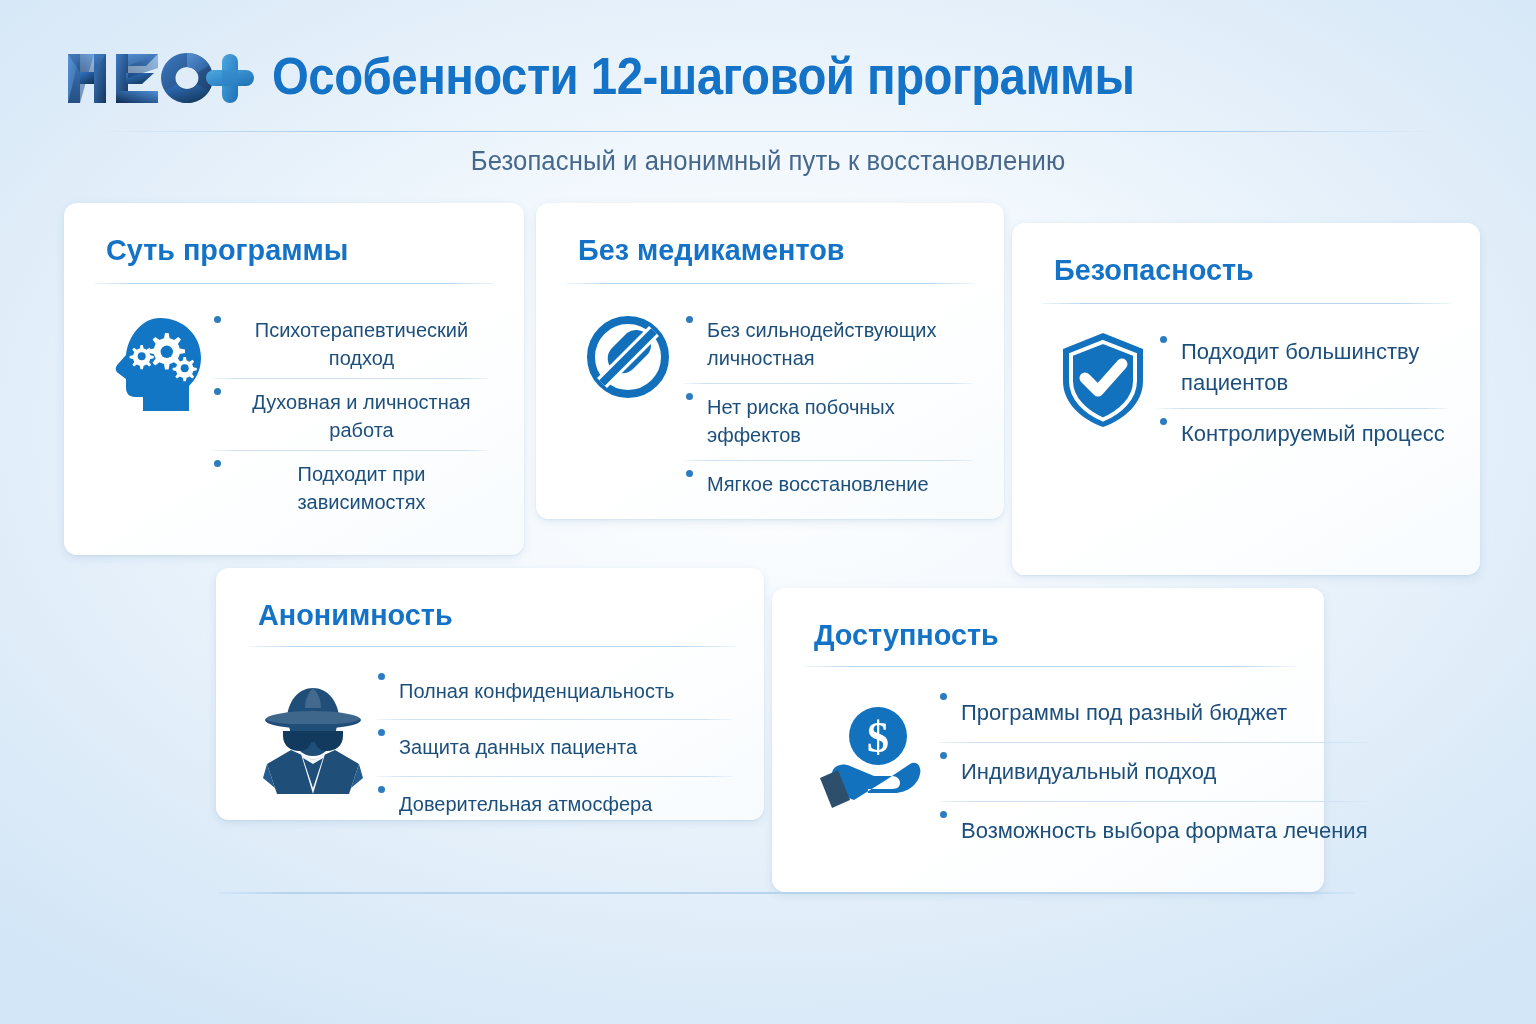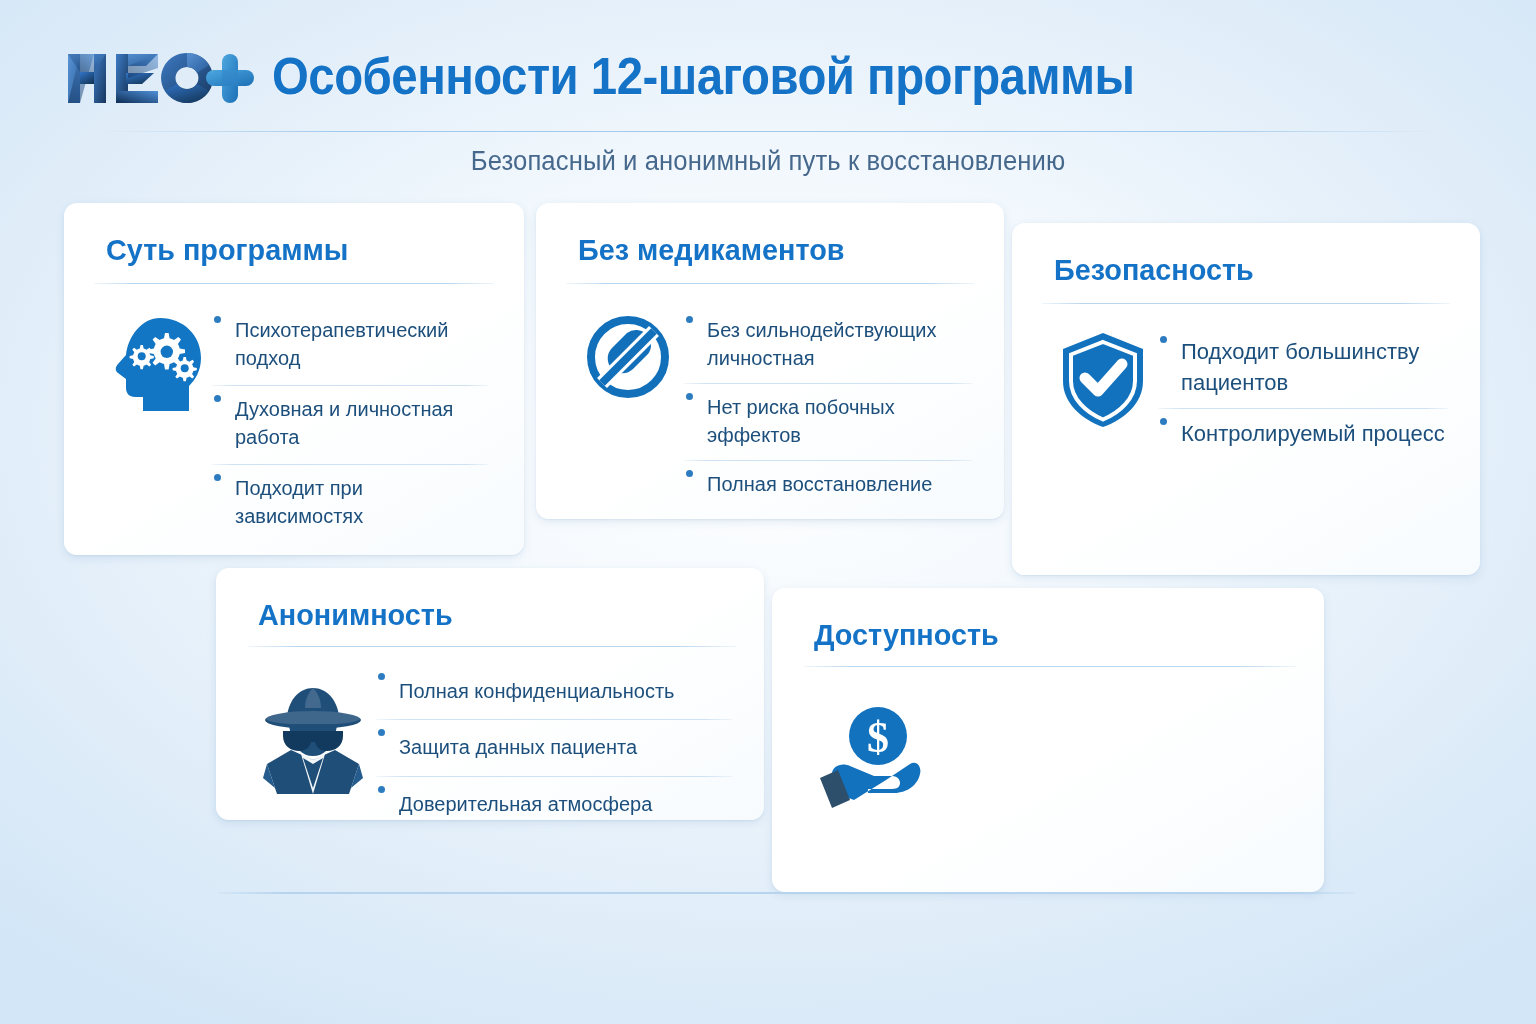--- a/index.html
+++ b/index.html
@@ -148,21 +148,21 @@
   #card-2 .card-body { left:36px; top:104px; width:400px; }
   #card-3 .card-body { left:34px; top:96px;  width:482px; }
   #card-4 .card-body { left:34px; top:96px;  width:486px; }
 
   #card-0 .card-icon { width:106px; padding-top:8px; }
   #card-1 .card-icon { width:112px; padding-top:6px; }
   #card-2 .card-icon { width:110px; padding-top:4px; }
   #card-3 .card-icon { width:126px; padding-top:20px; }
   #card-4 .card-icon { width:132px; padding-top:20px; }
 
-  #card-0 .bullet { padding:9px 0 13px 23px; }
+  #card-0 .bullet { padding:9px 0 6px 23px;text-align:center; }
   #card-1 .bullet { padding:9px 0 11px 23px; }
   #card-2 .bullet { padding:9px 0 11px 23px; }
   #card-3 .bullet { padding:13px 0 15px 23px; }
   #card-4 .bullet { padding:13px 0 15px 23px; }
 
   #card-2 .bullet, #card-4 .bullet { font-size:22px; }
   #card-4 .bullet { white-space:nowrap; }
   #card-2 .bullet:nth-child(2) { white-space:nowrap; }
 
   
@@ -315,21 +315,21 @@
         <span>Без сильнодействующих личностная</span>
         <span class="sep"></span>
       </li>
       <li class="bullet">
         <span class="dot"></span>
         <span>Нет риска побочных эффектов</span>
         <span class="sep"></span>
       </li>
       <li class="bullet">
         <span class="dot"></span>
-        <span>Полная восстановление</span>
+        <span>Мягкое восстановление</span>
         
       </li>
     </ul>
   </div>
 </div>
 
 <div class="card" id="card-2">
   <div class="card-title">Безопасность</div>
   <div class="card-rule"></div>
   <div class="card-body">
@@ -410,16 +410,33 @@
         <circle cx="62" cy="32" r="29" fill="#1272be"></circle>
         <text x="62" y="48" font-family="'Liberation Serif', serif" font-size="44" font-weight="bold" fill="#ffffff" text-anchor="middle">$</text>
 
         <path d="M16 70 C16 62 26 58 34 62 L58 72 L76 72 C82 72 84 76 84 79
                  C84 82 82 85 76 85 L52 85 L52 89 L78 89
                  C92 89 102 80 104 70 C106 62 100 56 94 60 L70 76 L38 96 L16 88 Z" fill="#1272be"></path>
 
         <path d="M4 74 L22 66 L34 96 L16 104 Z" fill="#2d4f6b"></path>
       </svg>
     </div>
+    <ul class="bullets">
+      <li class="bullet">
+        <span class="dot"></span>
+        <span>Программы под разный бюджет</span>
+        <span class="sep"></span>
+      </li>
+      <li class="bullet">
+        <span class="dot"></span>
+        <span>Индивидуальный подход</span>
+        <span class="sep"></span>
+      </li>
+      <li class="bullet">
+        <span class="dot"></span>
+        <span>Возможность выбора формата лечения</span>
+        
+      </li>
+    </ul>
   </div>
 </div>
 
 <div class="footer-rule"></div>
 
 </body></html>

